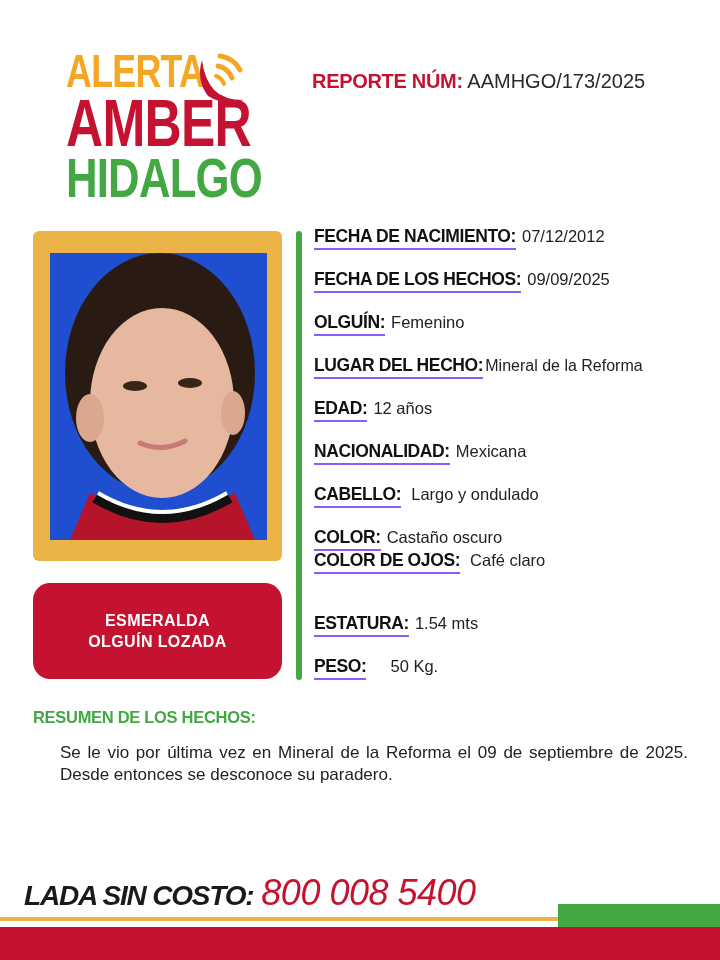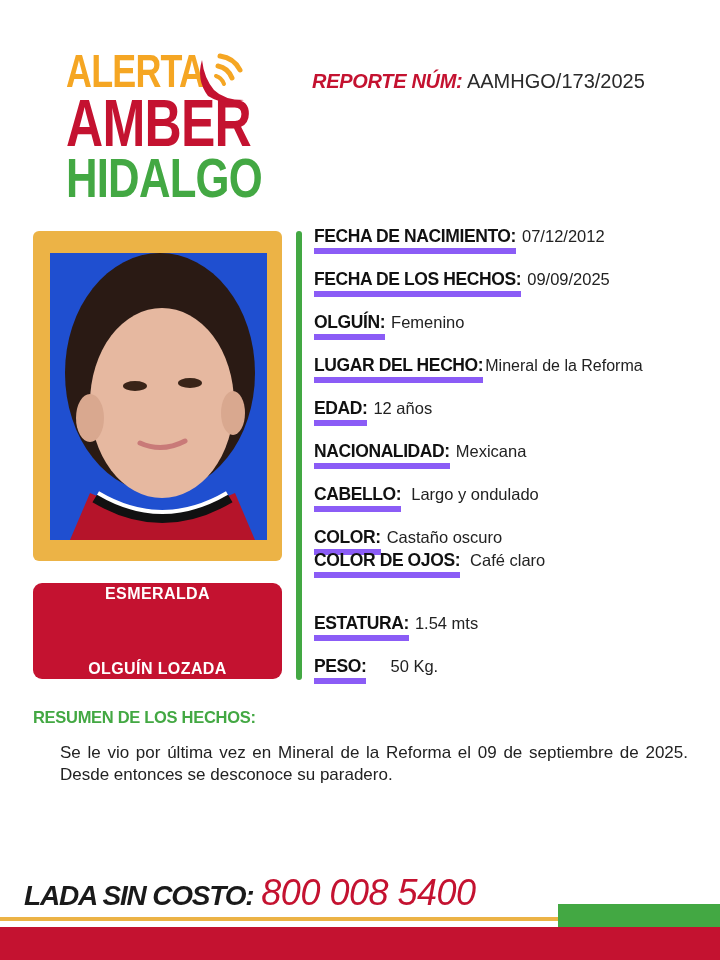--- a/index.html
+++ b/index.html
@@ -9,39 +9,39 @@
     
     .logo { position: absolute; left: 66px; top: 42px; width: 180px; height: 160px; }
     .logo-line { position: absolute; left: 0; font-family: "Liberation Sans", sans-serif; font-weight: 700; transform: scaleX(0.78); transform-origin: left top; letter-spacing: -1px; line-height: 1; }
     .logo-alerta { top: 6px; font-size: 46px; color: #f5a623; }
     .logo-amber { top: 48px; font-size: 66px; color: #c41230; }
     .logo-hidalgo { top: 108px; font-size: 56px; color: #43a843; }
     .logo-waves { position: absolute; left: 128px; top: 8px; width: 56px; height: 56px; }
 
     
     .report { position: absolute; left: 312px; top: 70px; font-size: 20px; white-space: nowrap; }
-    .report-label { color: #c41230; font-weight: 700; letter-spacing: -0.3px; font-style: italic; }
+    .report-label { color: #c41230; font-weight: 700; letter-spacing: -0.3px; }
     .report-value { color: #2a2a2a; font-weight: 400; }
 
     
     .photo-frame { position: absolute; left: 33px; top: 231px; width: 249px; height: 330px; background: #ecb346; border-radius: 6px; }
     .photo { position: absolute; left: 17px; top: 22px; width: 217px; height: 287px; background: linear-gradient(135deg, #1b47c8 0%, #2a5ee0 40%, #1a3fb0 100%); overflow: hidden; }
     .photo svg { width: 100%; height: 100%; display: block; }
 
     
-    .name-box { position: absolute; left: 33px; top: 583px; width: 249px; height: 96px; background: #c41230; border-radius: 9px; display: flex; flex-direction: column; align-items: center; justify-content: space-between; }
+    .name-box { position: absolute; left: 33px; top: 583px; width: 249px; height: 96px; background: #c41230; border-radius: 17px; display: flex; flex-direction: column; align-items: center; justify-content: center; }
     .name-line { color: #ffffff; font-weight: 700; font-size: 16px; letter-spacing: 0.4px; line-height: 21px; }
 
     
     .green-bar { position: absolute; left: 296px; top: 231px; width: 6px; height: 449px; background: #43a843; border-radius: 3px; }
 
     
     .fields { position: absolute; left: 314px; top: 226px; width: 400px; }
     .field { position: absolute; left: 0; white-space: nowrap; display: flex; align-items: baseline; }
-    .field-label { font-weight: 700; font-size: 17.5px; color: #111; letter-spacing: -0.4px; border-bottom: 6px solid #8b5cf6; padding-bottom: 1px; }
+    .field-label { font-weight: 700; font-size: 17.5px; color: #111; letter-spacing: -0.4px; border-bottom: 2px solid #8b5cf6; padding-bottom: 1px; }
     .field-value { font-size: 16.5px; color: #222; margin-left: 6px; }
 
     
     .summary-title { position: absolute; left: 33px; top: 708px; font-size: 16.5px; font-weight: 700; color: #43a843; letter-spacing: -0.3px; }
     .summary-text { position: absolute; left: 60px; top: 742px; width: 628px; font-size: 17px; line-height: 22px; color: #222; text-align: justify; }
 
     
     .hotline { position: absolute; left: 24px; top: 872px; white-space: nowrap; display: flex; align-items: baseline; }
     .hotline-label { font-weight: 700; font-style: italic; font-size: 28px; color: #1a1a1a; letter-spacing: -1.2px; }
     .hotline-number { font-size: 36px; font-style: italic; color: #c41230; margin-left: 8px; letter-spacing: -0.5px; }

